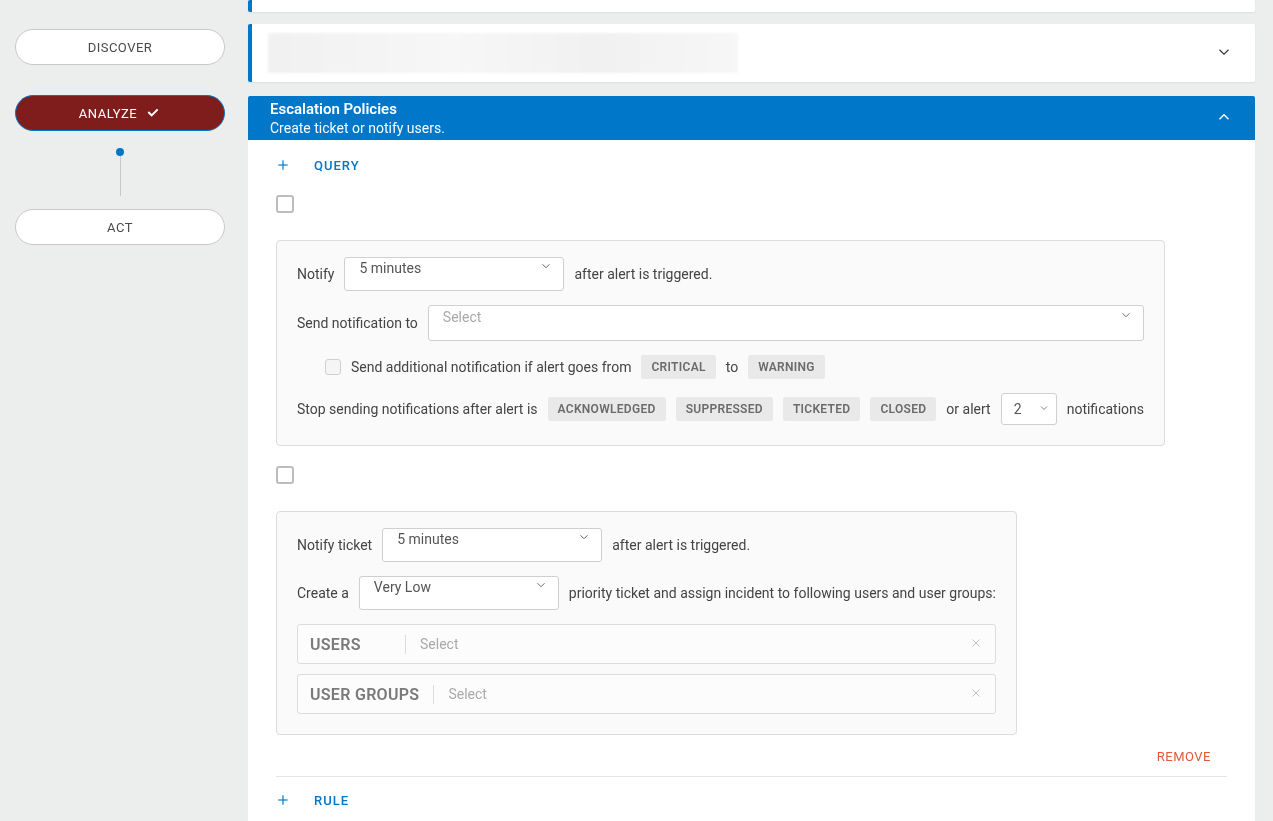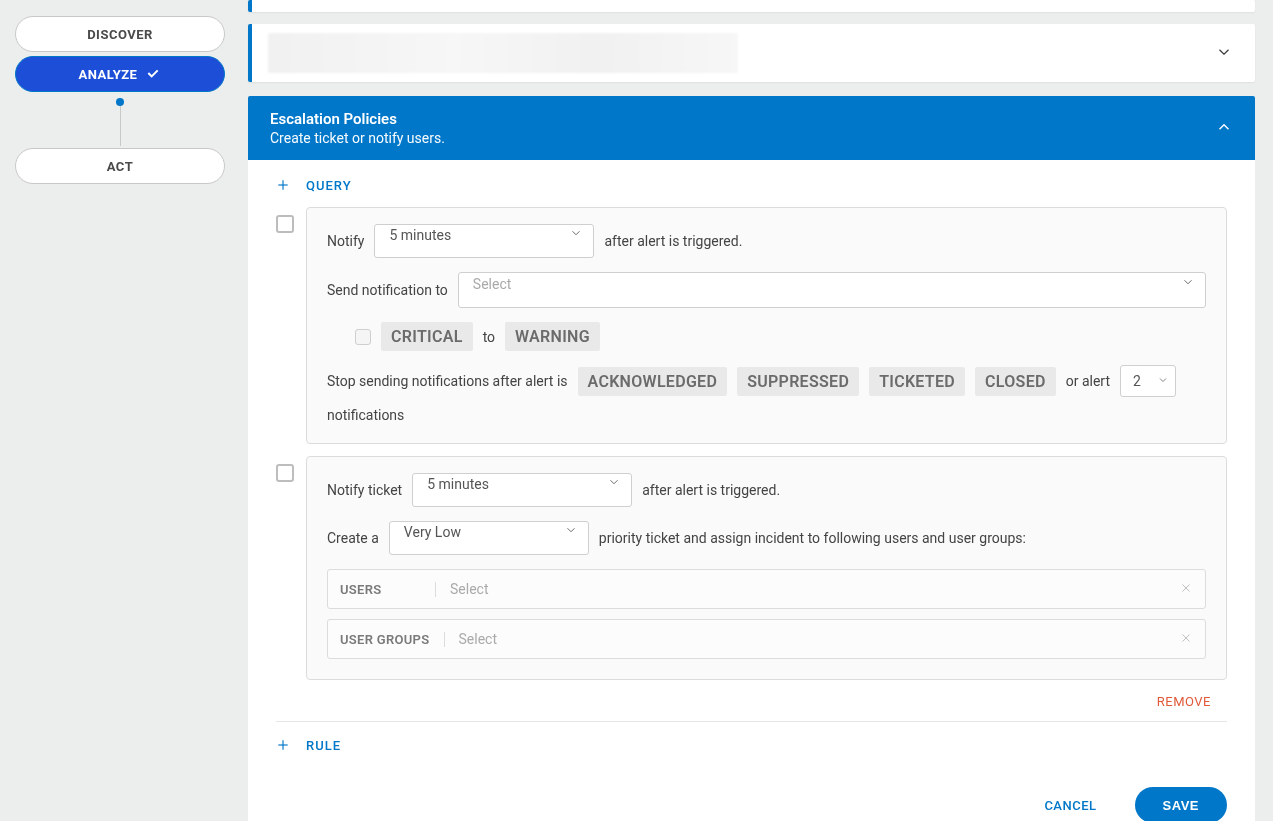--- a/index.html
+++ b/index.html
@@ -21,31 +21,31 @@
   }
   .pill {
     display: flex;
     align-items: center;
     justify-content: center;
     height: 36px;
     border-radius: 18px;
     border: 1px solid #c8c8c8;
     background: #fff;
     color: #4a4a4a;
-    font-weight: 700;
+    font-weight: 400;
     letter-spacing: 0.5px;
     font-size: 13px;
     text-transform: uppercase;
     width: 210px;
-    margin: 0 auto;
+    margin: 13px auto;
     cursor: pointer;
     text-align: center;
   }
   .pill.active {
-    background: #1d4ed8;
+    background: #7f1d1d;
     border-color: #0077c8;
     color: #fff;
   }
   .pill.active .check { margin-left: 8px; }
   .connector {
     display: flex;
     flex-direction: column;
     align-items: center;
     margin: 2px 0 2px 0;
   }
@@ -86,53 +86,54 @@
   .blur-placeholder {
     width: 470px; height: 40px;
     background: linear-gradient(90deg,#f1f1f1 0%,#f7f7f7 40%,#f1f1f1 70%,#f7f7f7 100%);
     filter: blur(1.2px);
     border-radius: 2px;
   }
 
   .panel-header {
     background: #0077c8;
     color: #fff;
-    padding: 14px 22px;
+    padding: 4px 22px;
     display: flex;
     align-items: center;
     justify-content: space-between;
     border-radius: 2px 2px 0 0;
   }
   .panel-header .t { font-weight: 600; font-size: 15px; }
   .panel-header .s { font-size: 14px; margin-top: 2px; opacity: 0.97;}
   .panel-body {
     background: #fff;
     padding: 18px 28px 24px 28px;
   }
   .intro { color: #333; margin-bottom: 20px; }
 
   .add-link {
     display: inline-flex;
     align-items: flex-start;
-    gap: 16px;
+    gap: 24px;
     color: #0077c8;
     font-weight: 500;
     letter-spacing: 1px;
     font-size: 13px;
     cursor: pointer;
     margin-bottom: 14px;
     text-transform: uppercase;
   }
   .plus-icon svg { display:block; }
 
   .block-row {
     display: flex;
-    gap: 12px;
+    gap: 27px;
     margin-bottom: 12px;
     align-items: flex-start;
+    flex-direction: column;
   }
   .chk {
     width: 18px; height: 18px;
     border: 2px solid #bdbdbd;
     border-radius: 3px;
     background: #fff;
     flex-shrink: 0;
     margin-top: 8px;
     cursor: pointer;
   }
@@ -176,41 +177,41 @@
   .select.placeholder .val { color: #aaa; }
   .select.wide { flex: 1; }
   .caret {
     margin-left: 10px;
   }
   .tag {
     display: inline-flex;
     align-items: center;
     background: #e9e9e9;
     color: #6b6b6b;
-    font-size: 16px;
+    font-size: 12px;
     font-weight: 600;
     letter-spacing: 0.3px;
     padding: 5px 10px;
     border-radius: 2px;
     text-transform: uppercase;
   }
   .indent { padding-left: 28px; }
 
   .multi {
     display: flex;
     align-items: center;
     border: 1px solid #dcdcdc;
     background: #fcfcfc;
     border-radius: 3px;
     height: 40px;
     padding: 0 12px;
     gap: 14px;
   }
   .multi .label {
-    font-size: 13px;
+    font-size: 16px;
     font-weight: 600;
     color: #7a7a7a;
     letter-spacing: 0.3px;
     text-transform: uppercase;
     padding-right: 14px;
     border-right: 1px solid #dcdcdc;
     min-width: 96px;
   }
   .multi .ph { color: #aaa; flex:1;}
   .multi .close { color:#bbb; cursor:pointer; }
@@ -337,20 +338,21 @@
             <span>Send notification to</span>
             <div class="select wide placeholder">
               <span class="val">Select</span>
               <span class="caret"><svg width="14" height="14" viewBox="0 0 24 24" stroke-width="1.5" stroke="#999">
                     <polyline points="6 9 12 15 18 9"></polyline>
                   </svg></span>
             </div>
           </div>
           <div class="line-row indent">
             <div class="chk small"></div>
+            <span>Send additional notification if alert goes from</span>
             <span class="tag">Critical</span>
             <span>to</span>
             <span class="tag">Warning</span>
           </div>
           <div class="line-row">
             <span>Stop sending notifications after alert is</span>
             <span class="tag">Acknowledged</span>
             <span class="tag">Suppressed</span>
             <span class="tag">Ticketed</span>
             <span class="tag">Closed</span>

